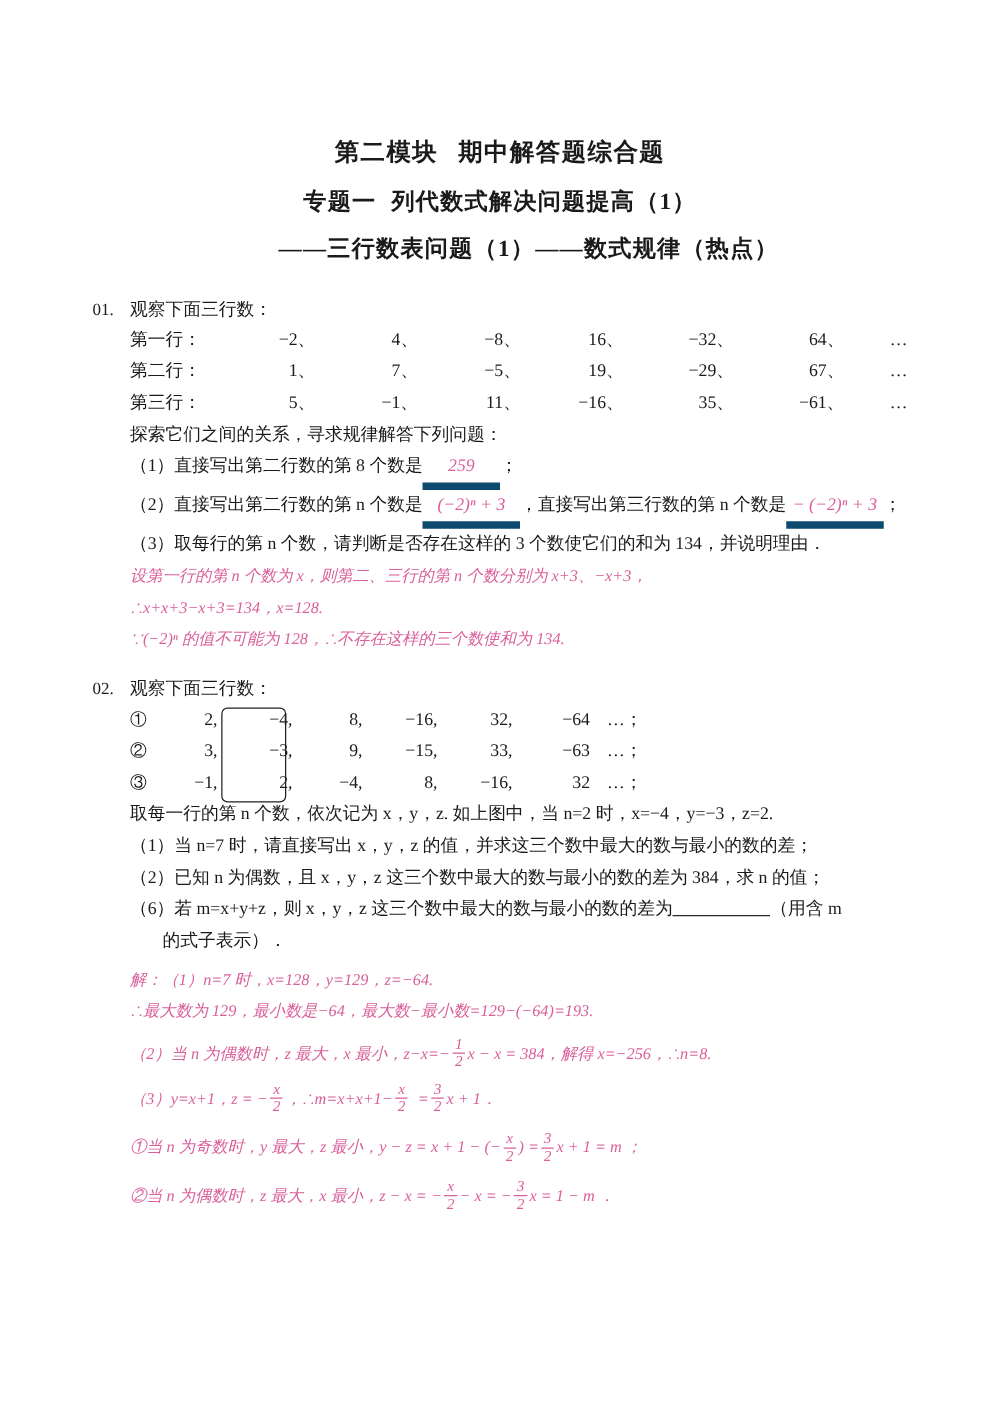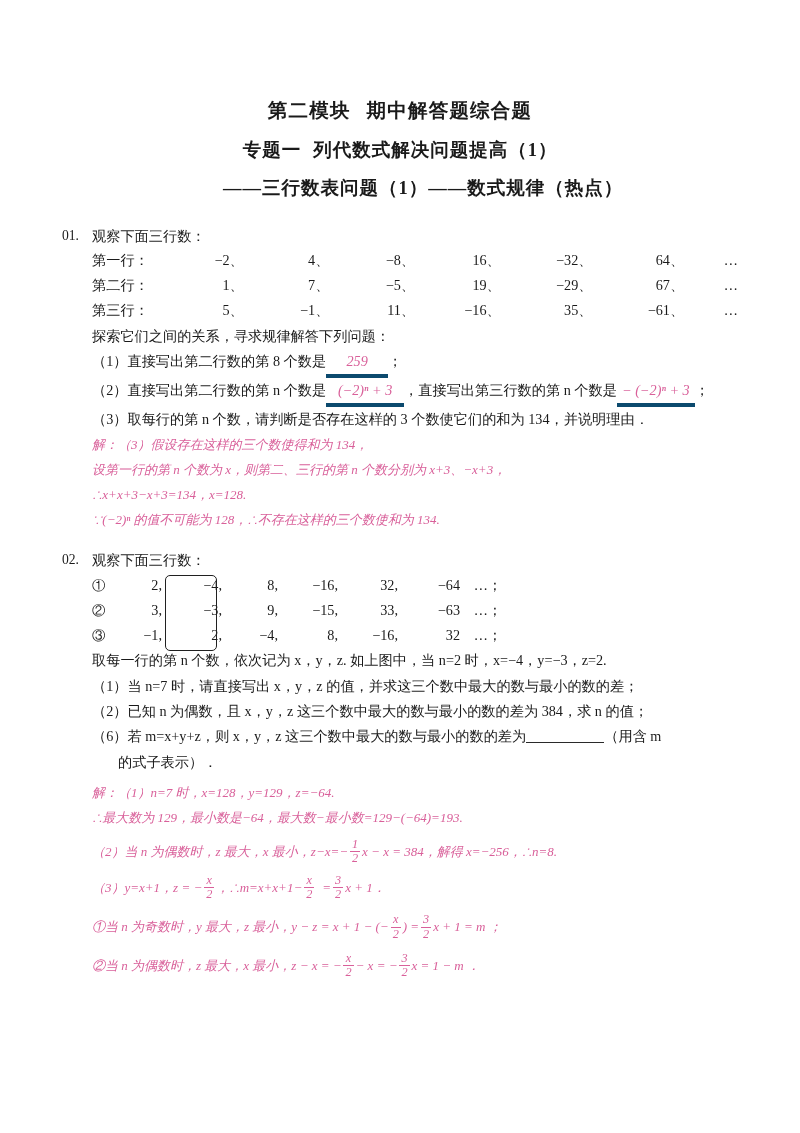--- a/index.html
+++ b/index.html
@@ -13,21 +13,21 @@
     height: 1133px;
     position: relative;
     font-family: "Liberation Serif", "DejaVu Serif", serif;
     color: #1a1a1a;
     overflow: hidden;
   }
   .page {
     position: absolute;
     inset: 0;
     background: #ffffff;
-    padding: 0;
+    padding: 12px;
   }
 
   
   .title-block {
     padding-top: 96px;
     text-align: center;
   }
   .title-main {
     font-size: 19.5px;
     font-weight: bold;
@@ -136,21 +136,21 @@
 
   .blank-ul {
     display: inline-block;
     border-bottom: 1px solid #2a2a2a;
     min-width: 78px;
     height: 1em;
     vertical-align: -2px;
   }
   .ans-inline {
     color: #d9609a;
-    border-bottom: 4px solid #0c4a6e;
+    border-bottom: 6px solid #0c4a6e;
     padding: 0 4px 0 4px;
     display: inline-block;
     min-width: 54px;
     text-align: center;
     font-style: italic;
   }
   .ans-inline.w {
     min-width: 70px;
   }
 
@@ -237,21 +237,20 @@
         <span>（1）直接写出第二行数的第 8 个数是</span><span class="ans-inline">259</span><span>；</span>
       </div>
 
       <div class="qline">
         <span>（2）直接写出第二行数的第 n 个数是</span><span class="ans-inline w">(−2)ⁿ + 3</span><span>，直接写出第三行数的第 n 个数是</span><span class="ans-inline w">− (−2)ⁿ + 3</span><span>；</span>
       </div>
 
       <div class="qline">（3）取每行的第 n 个数，请判断是否存在这样的 3 个数使它们的和为 134，并说明理由．</div>
 
       <div class="sol">
-        <div>解：（3）假设存在这样的三个数使得和为 134，</div>
         <div>设第一行的第 n 个数为 x，则第二、三行的第 n 个数分别为 x+3、−x+3，</div>
         <div>∴x+x+3−x+3=134，x=128.</div>
         <div>∵(−2)ⁿ 的值不可能为 128，∴不存在这样的三个数使和为 134.</div>
       </div>
     </div>
 
     <div class="prob" style="margin-top:16px;">
       <div class="prob-head">
         <div class="prob-num">02.</div>
         <div class="prob-head-text">观察下面三行数：</div>

